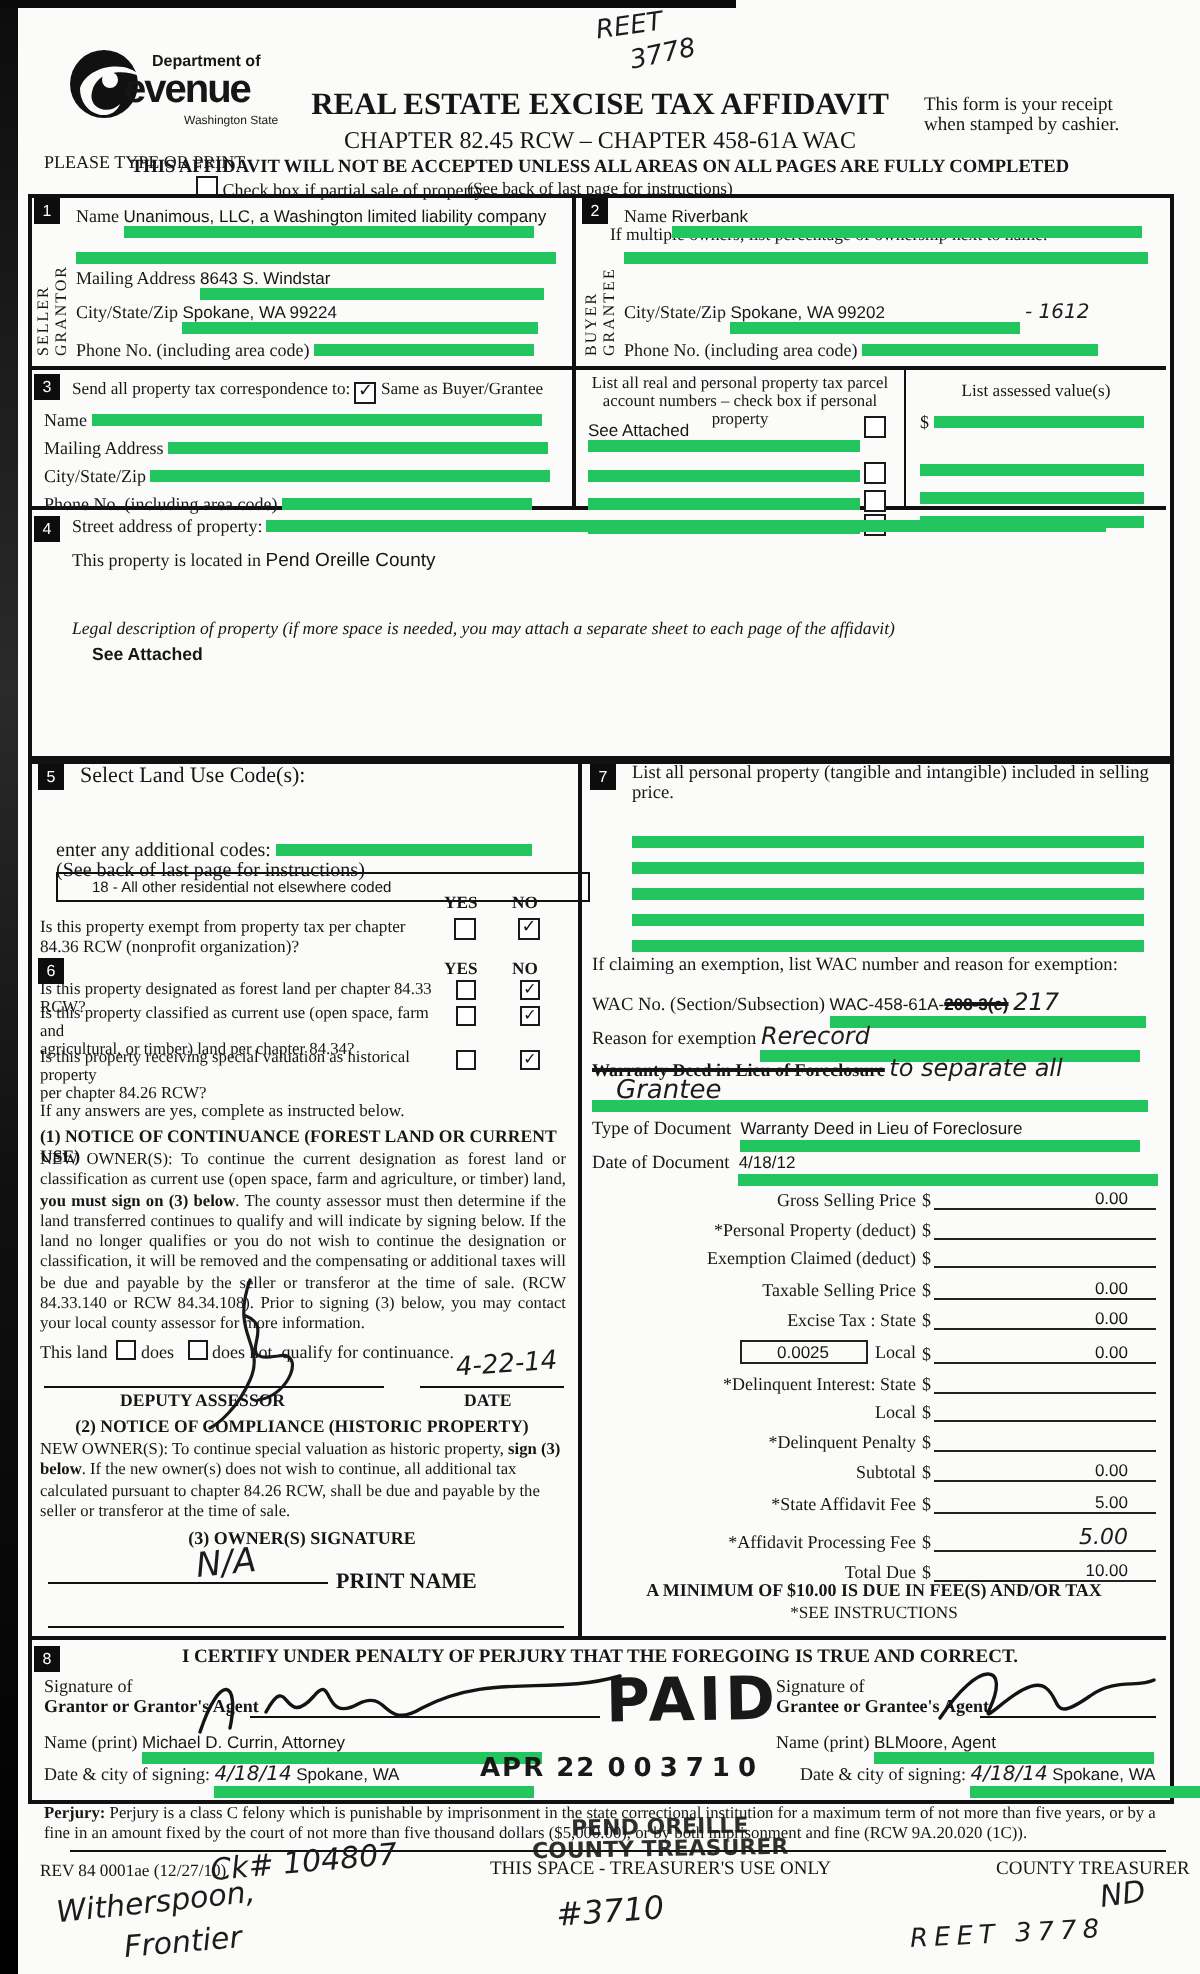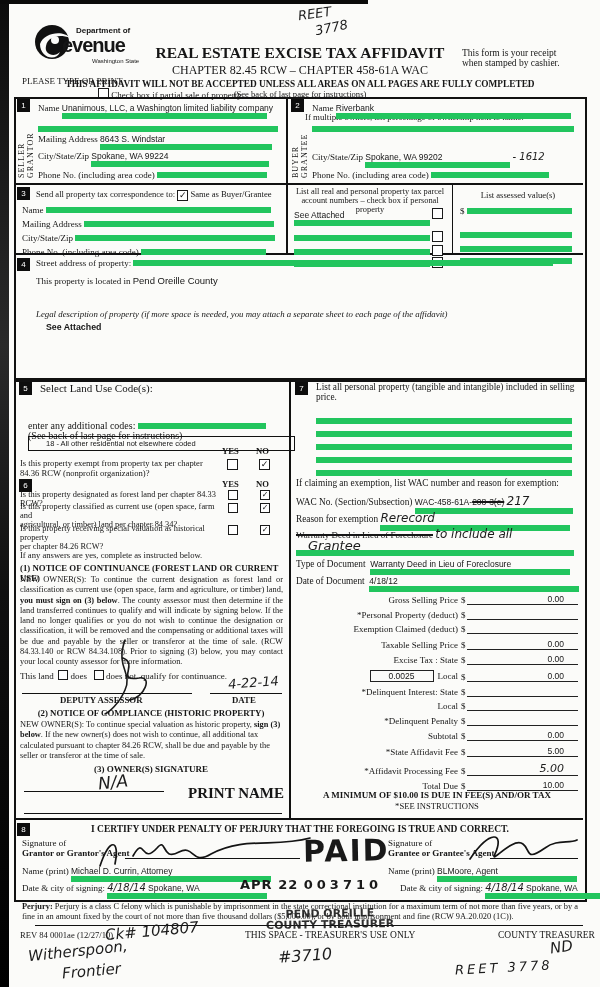--- a/index.html
+++ b/index.html
@@ -18,21 +18,21 @@
   .cbs{width:8px;height:8px;font-size:8px;line-height:7px;}
   .ul{display:inline-block;border-bottom:6px solid #22c55e;}
   .vert{writing-mode:vertical-rl;transform:rotate(180deg);font-size:8px;letter-spacing:1px;font-family:"Liberation Serif",serif;}
   .fieldrow{font-size:9px;white-space:nowrap;}
   .val{font-family:"Liberation Sans",sans-serif;font-size:8.5px;}
   .mrow{display:flex;align-items:flex-end;font-size:9px;margin-bottom:4.6px;}
   .mlabel{width:158px;text-align:right;white-space:nowrap;}
   .mdollar{padding:0 1px 0 3px;}
   .mline{flex:1;border-bottom:1px solid #222;text-align:right;font-family:"Liberation Sans",sans-serif;font-size:8.5px;padding-right:14px;}
   .ratebox{border:1px solid #222;width:62px;text-align:center;font-family:"Liberation Sans",sans-serif;font-size:8.5px;margin-right:4px;}
-  .strike{text-decoration:line-through;text-decoration-thickness:1.5px;}
+  .strike{text-decoration:line-through;text-decoration-thickness:1.5px;font-weight:bold;}
   .stamp{font-family:"DejaVu Sans",sans-serif;font-weight:bold;color:#191919;}
   svg{display:block;}
   .bx{border:2px solid #111;}
 </style>
 </head>
 <body>
 
 <div class="page">
   <div class="a scanband"></div>
   <div class="a topbar"></div>
@@ -251,21 +251,21 @@
   <div class="a ser b" style="left:60px;top:695px;font-size:8.8px;">DEPUTY ASSESSOR</div>
   <div class="a ser b" style="left:232px;top:695px;font-size:8.8px;">DATE</div>
 
   <div class="a ser b ctr" style="left:20px;top:708px;width:262px;font-size:8.8px;">(2) NOTICE OF COMPLIANCE (HISTORIC PROPERTY)</div>
   <div class="a ser" style="left:20px;top:720px;width:263px;font-size:8.35px;line-height:10.3px;">
     <span>NEW OWNER(S): To continue special valuation as historic property, </span><span class="b">sign (3) below</span><span>. If the new owner(s) does not wish to continue, all additional tax calculated pursuant to chapter 84.26 RCW, shall be due and payable by the seller or transferor at the time of sale.</span>
   </div>
   <div class="a ser b ctr" style="left:20px;top:764px;width:262px;font-size:9px;">(3) OWNER(S) SIGNATURE</div>
   <div class="a hw" style="left:98px;top:772px;font-size:17px;transform:rotate(-6deg);">N/A</div>
   <div class="a" style="left:24px;top:790px;width:140px;border-bottom:1px solid #111;height:1px;"></div>
-  <div class="a ser b" style="left:188px;top:785px;font-size:15px;">PRINT NAME</div>
+  <div class="a ser b" style="left:168px;top:785px;font-size:11px;">PRINT NAME</div>
   <div class="a" style="left:24px;top:812px;width:258px;border-bottom:1px solid #111;height:1px;"></div>
 
   <div class="a numbox" style="left:295px;top:382px;">7</div>
   <div class="a ser" style="left:316px;top:382px;width:260px;font-size:9.3px;">
     <span>List all  personal property (tangible and intangible) included in selling</span><br>
     <span>price.</span>
   </div>
   <div class="a ul" style="left:316px;top:410px;width:256px;height:8px;"></div>
   <div class="a ul" style="left:316px;top:423px;width:256px;height:8px;"></div>
   <div class="a ul" style="left:316px;top:436px;width:256px;height:8px;"></div>
@@ -276,21 +276,21 @@
   <div class="a fieldrow" style="left:296px;top:494px;font-size:9.3px;">
     <span>WAC No. (Section/Subsection)</span>
     <span class="ul" style="width:158px;"><span class="val">WAC-458-61A-</span><span class="val strike">208-3(e)</span> <span class="hw" style="font-size:12px;">217</span></span>
   </div>
   <div class="a fieldrow" style="left:296px;top:511px;font-size:9.3px;">
     <span>Reason for exemption</span>
     <span class="ul" style="width:190px;"><span class="hw" style="font-size:12px;">Rerecord</span></span>
   </div>
   <div class="a fieldrow" style="left:296px;top:527px;font-size:9px;">
     <span class="strike ser">Warranty Deed in Lieu of Foreclosure</span>
-    <span class="hw" style="font-size:12px;">to include all</span>
+    <span class="hw" style="font-size:12px;">to separate all</span>
   </div>
   <div class="a ul" style="left:296px;top:536px;width:278px;height:14px;">
     <span class="hw" style="font-size:13px;margin-left:12px;">Grantee</span>
   </div>
   <div class="a fieldrow" style="left:296px;top:559px;font-size:9.3px;">
     <span>Type of Document</span>&nbsp;
     <span class="ul" style="width:200px;"><span class="val">Warranty Deed in Lieu of Foreclosure</span></span>
   </div>
   <div class="a fieldrow" style="left:296px;top:576px;font-size:9.3px;">
     <span>Date of Document</span>&nbsp;

